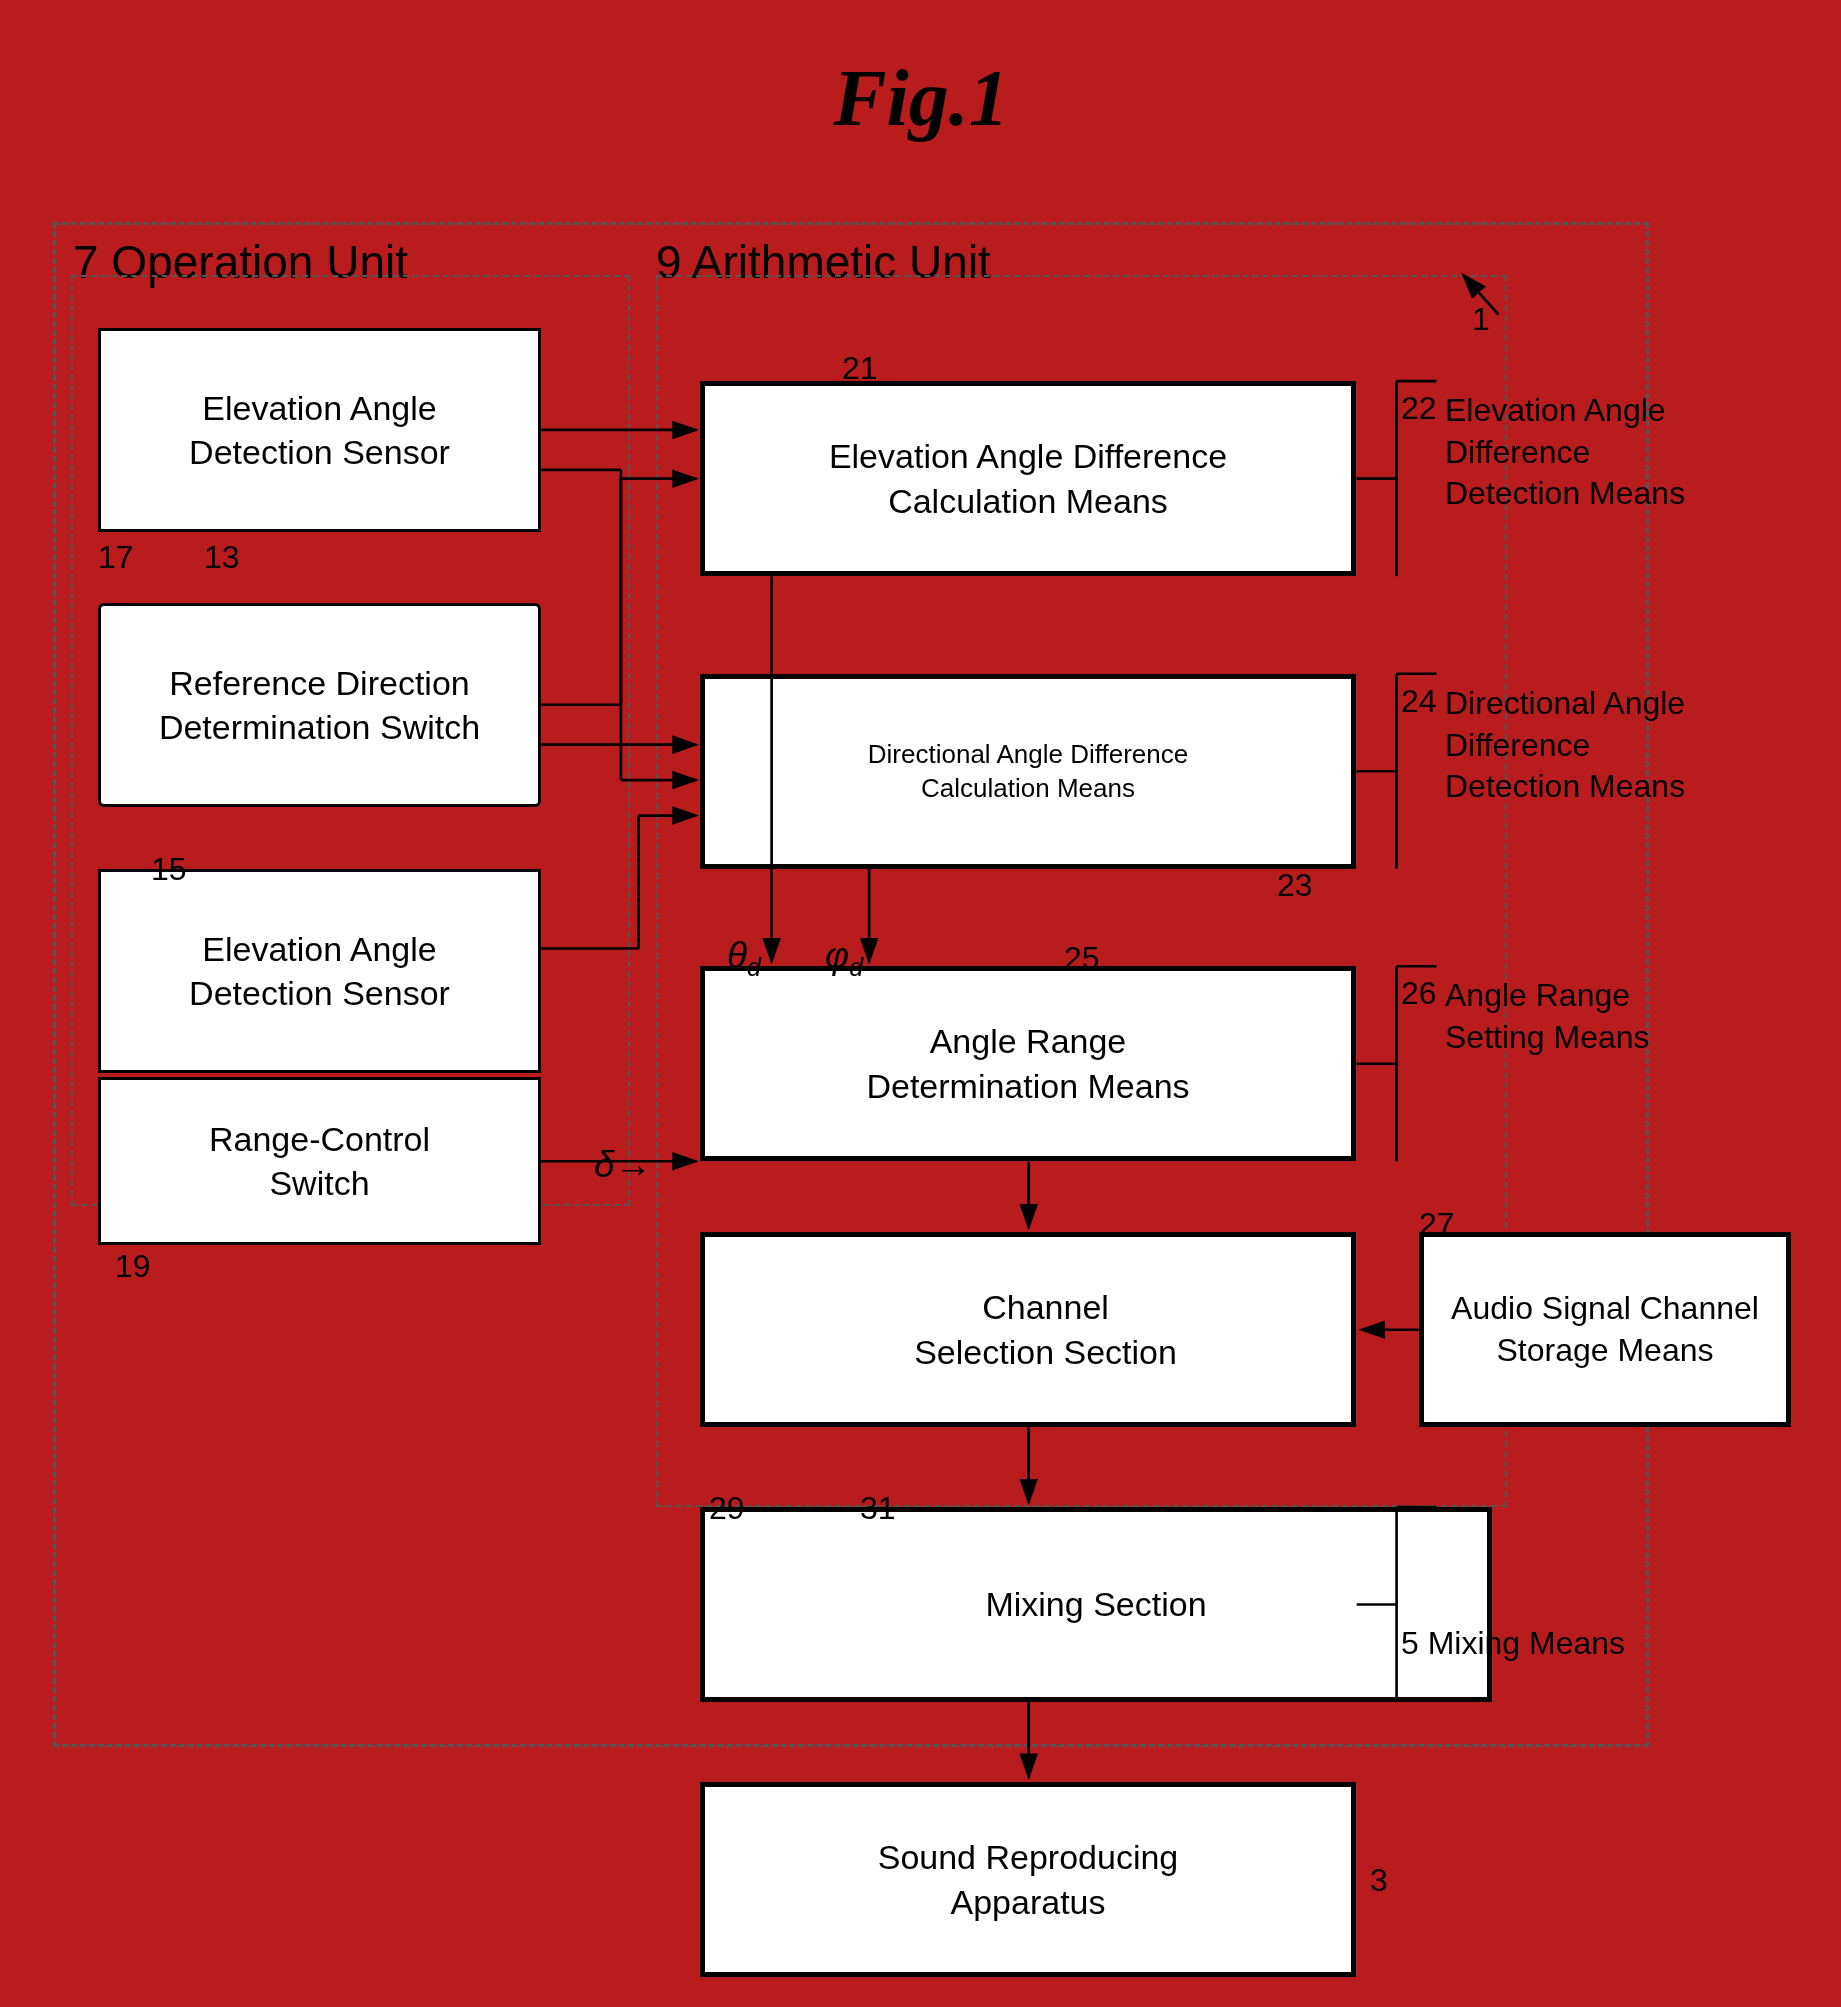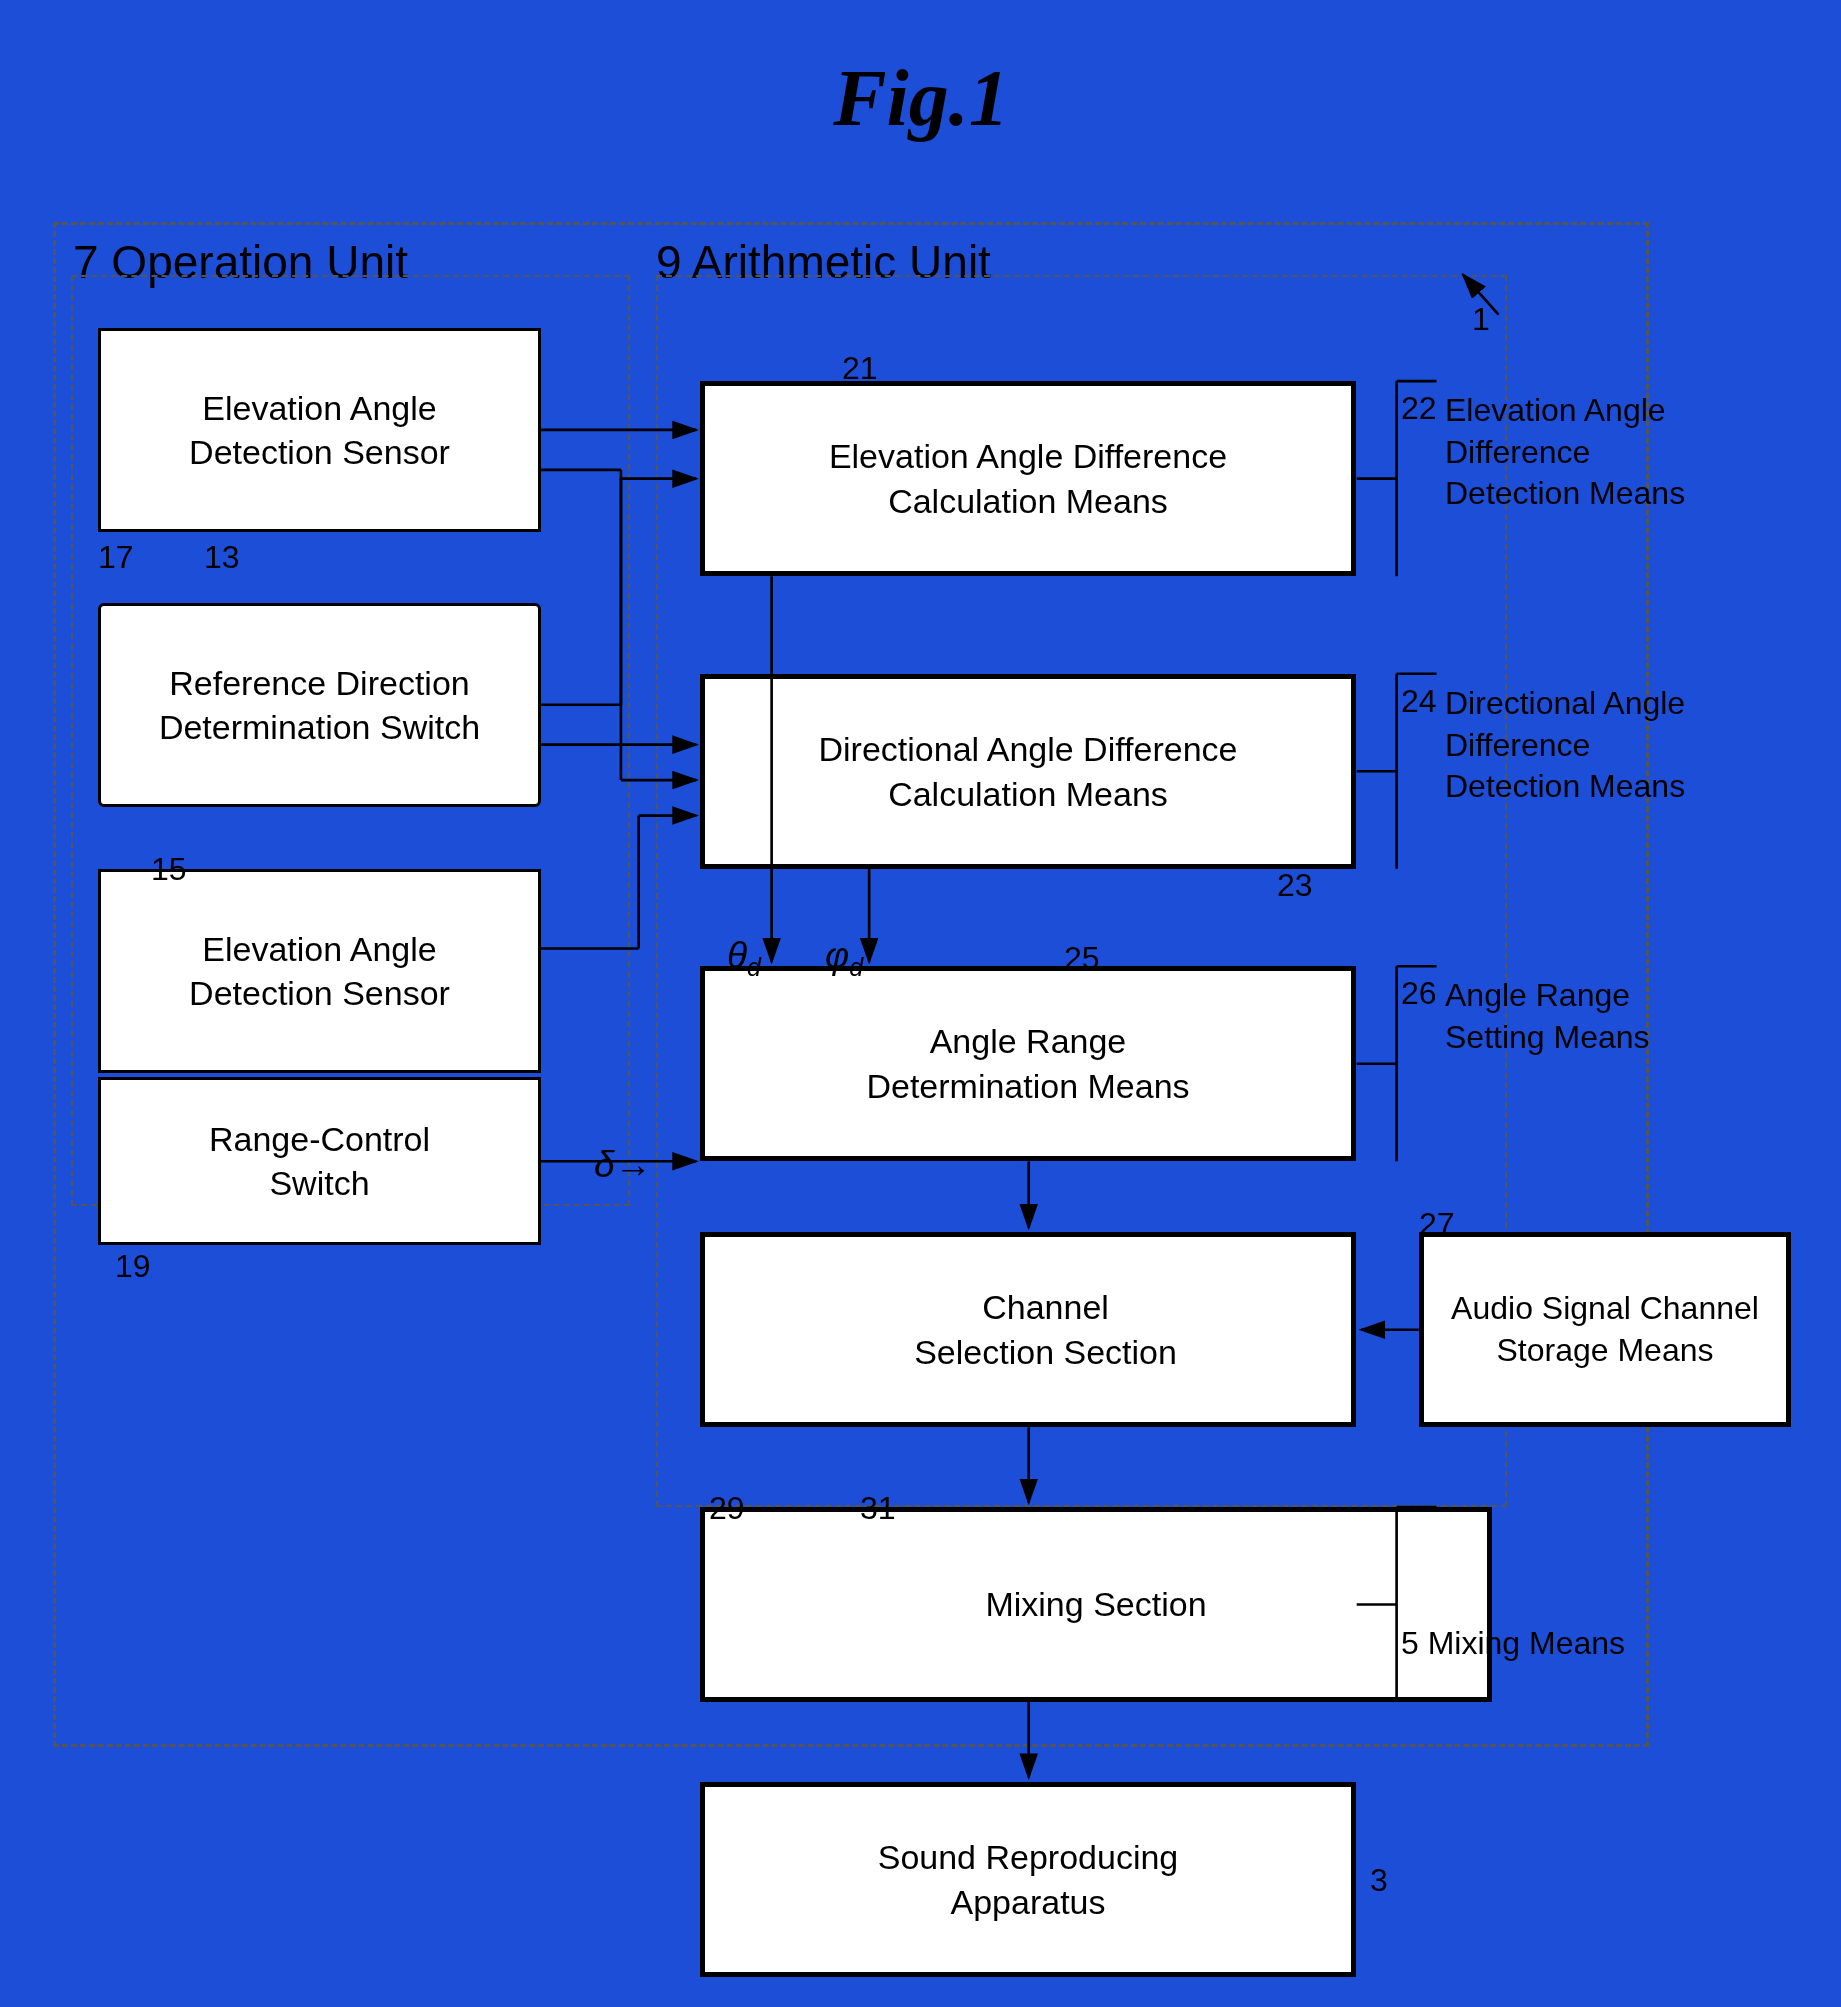--- a/index.html
+++ b/index.html
@@ -9,21 +9,21 @@
       width: 1842px;
       height: 2007px;
       position: relative;
       overflow: hidden;
     }
 
     .page-container {
       width: 1842px;
       height: 2007px;
       position: relative;
-      background: #1d4ed8;
+      background: #b91c1c;
     }
 
     
     .fig-title {
       position: absolute;
       top: 53px;
       left: 50%;
       transform: translateX(-50%);
       font-family: 'Times New Roman', Times, serif;
       font-style: italic;
@@ -169,21 +169,21 @@
 
   <div class="num-label" style="top:1248px; left:115px;">19</div>
 
   <div class="block-box thick" style="top:381px; left:700px; width:656px; height:195px; font-size:34px;">
     <span style="white-space:pre-line;">Elevation Angle Difference
 Calculation Means</span>
   </div>
 
   <div class="num-label" style="top:350px; left:842px;">21</div>
 
-  <div class="block-box thick" style="top:674px; left:700px; width:656px; height:195px; font-size:34px;">
+  <div class="block-box thick" style="top:674px; left:700px; width:656px; height:195px; font-size:26px;">
     <span style="white-space:pre-line;">Directional Angle Difference
 Calculation Means</span>
   </div>
 
   <div class="num-label" style="top:867px; left:1277px;">23</div>
 
   <div class="block-box thick" style="top:966px; left:700px; width:656px; height:195px; font-size:34px;">
     <span style="white-space:pre-line;">Angle Range
 Determination Means</span>
   </div>

